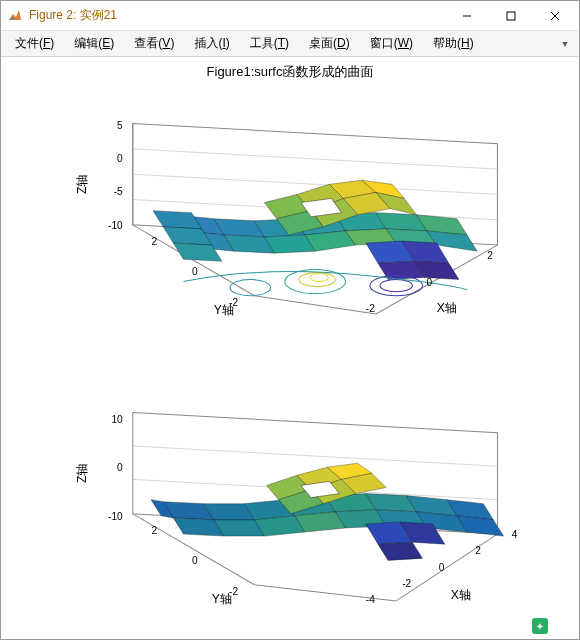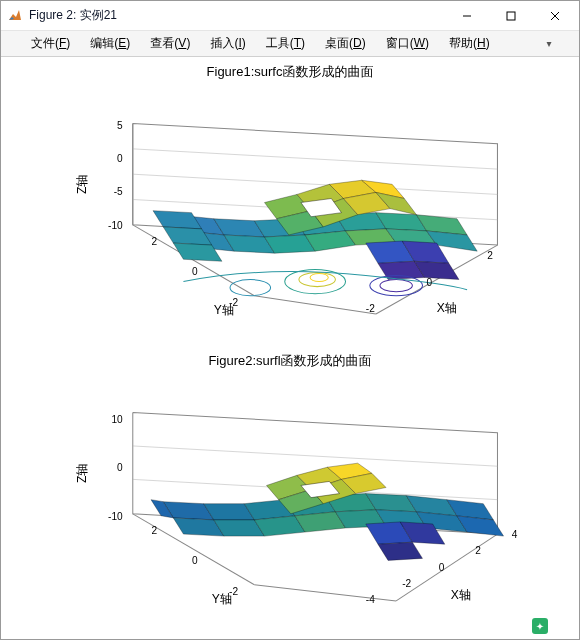--- a/index.html
+++ b/index.html
@@ -29,36 +29,36 @@
     border-bottom: 1px solid #e5e5e5;
   }
   .app-icon {
     width: 16px; height: 16px;
     margin-right: 6px;
     display: inline-block;
   }
   .title-text {
     flex: 1;
     font-size: 12px;
-    color: #0f172a;
+    color: #a16207;
   }
   .win-controls { display: flex; }
   .win-btn {
     width: 44px; height: 28px;
     display: flex; align-items: center; justify-content: center;
     font-size: 13px; color: #333;
     cursor: default;
   }
   
   .menubar {
     height: 26px;
     background: #f5f5f5;
     display: flex;
     align-items: center;
-    padding: 0 20px;
+    padding: 0 4px;
     font-size: 12px;
     color: #000;
     border-bottom: 1px solid #d0d0d0;
   }
   .menu-item {
     padding: 3px 10px;
     cursor: default;
   }
   .menu-item u { text-decoration: underline; }
   .menu-chevron {
@@ -258,21 +258,20 @@
           <text class="ticklabel" x="420" y="174" text-anchor="start">2</text>
 
           <text class="axislabel" x="24" y="100" text-anchor="middle" transform="rotate(-90 24 100)">Z轴</text>
           <text class="axislabel" x="160" y="228" text-anchor="middle">Y轴</text>
           <text class="axislabel" x="380" y="226" text-anchor="middle">X轴</text>
         </svg>
       </div>
     </div>
 
     <div class="subplot">
-      <div class="subplot-title">Figure2:surfl函数形成的曲面</div>
       <div class="axes3d">
         <svg class="plot3d" viewBox="0 0 480 230">
 
           <g class="edge">
             <polyline points="70,40 430,60 430,160 70,140 70,40"></polyline>
             <polyline points="70,140 190,210"></polyline>
             <polyline points="430,160 330,226"></polyline>
             <polyline points="190,210 330,226"></polyline>
           </g>
           <g class="gridline">

